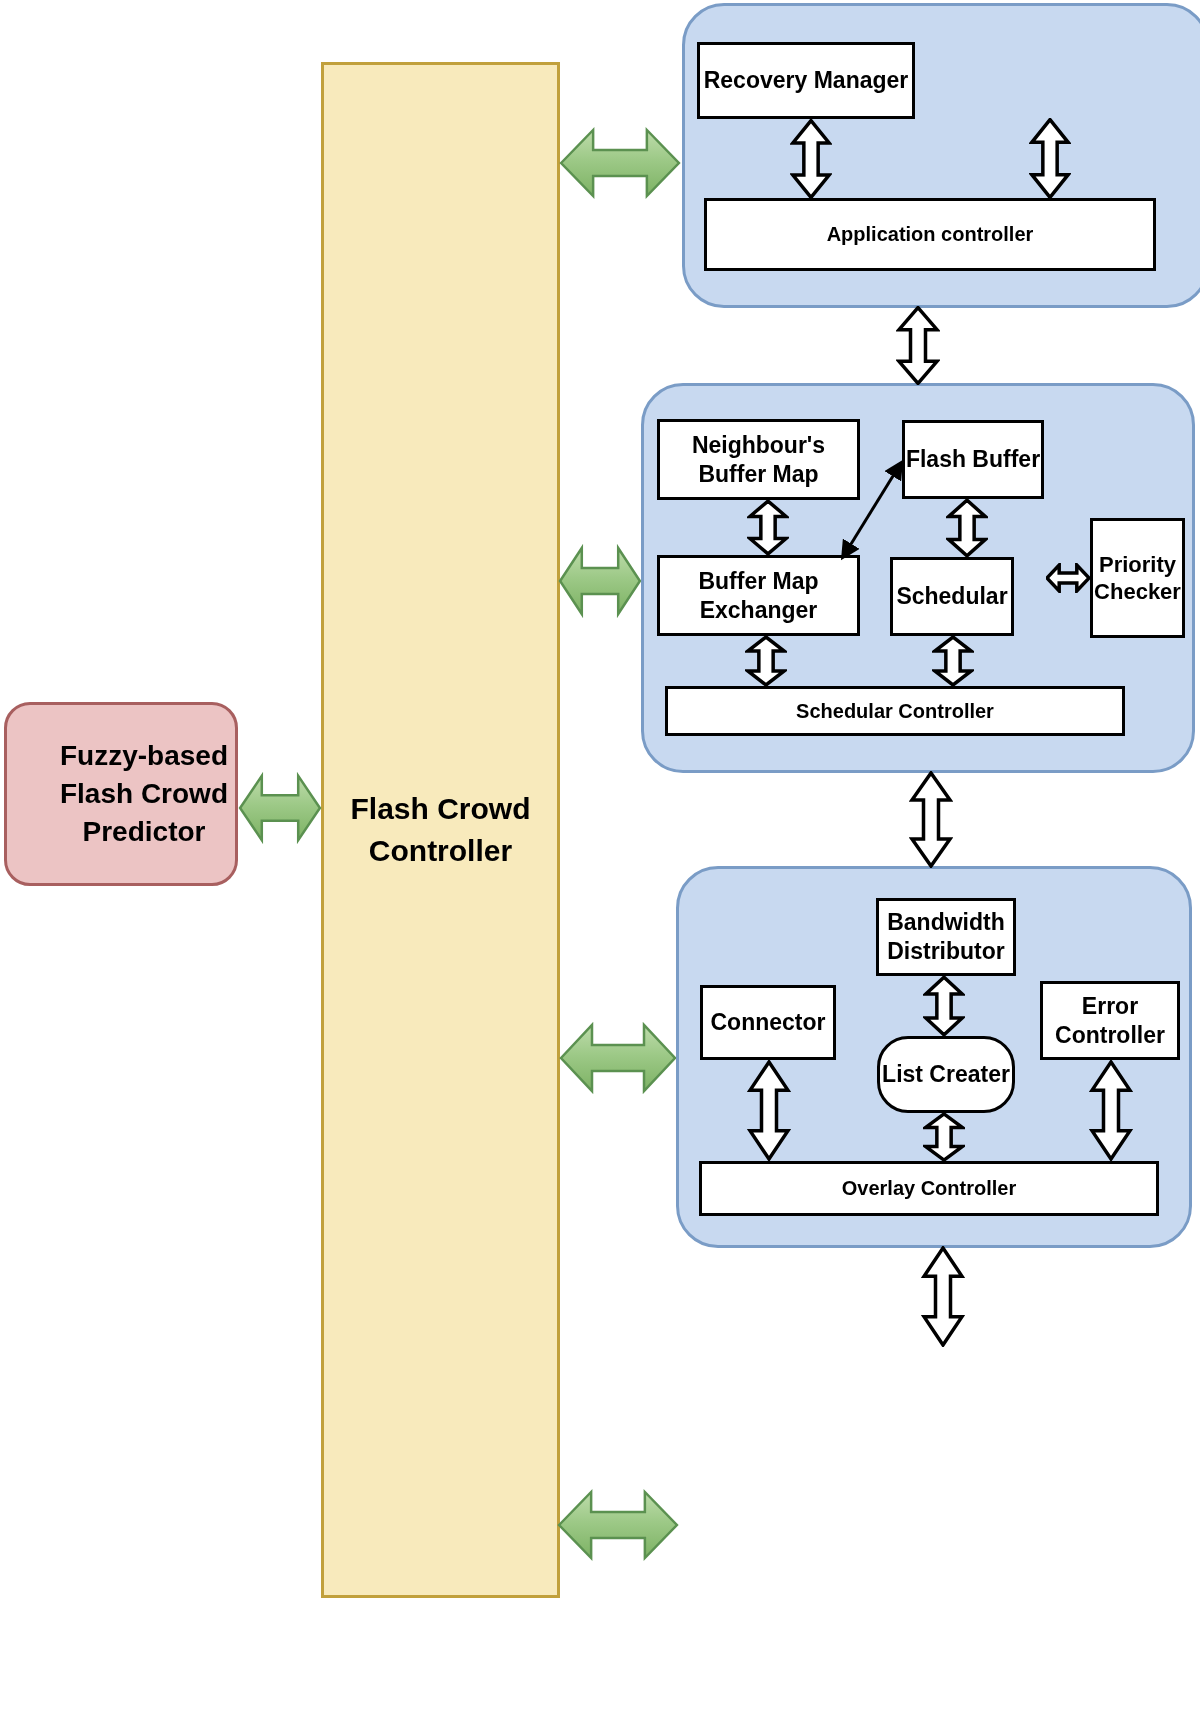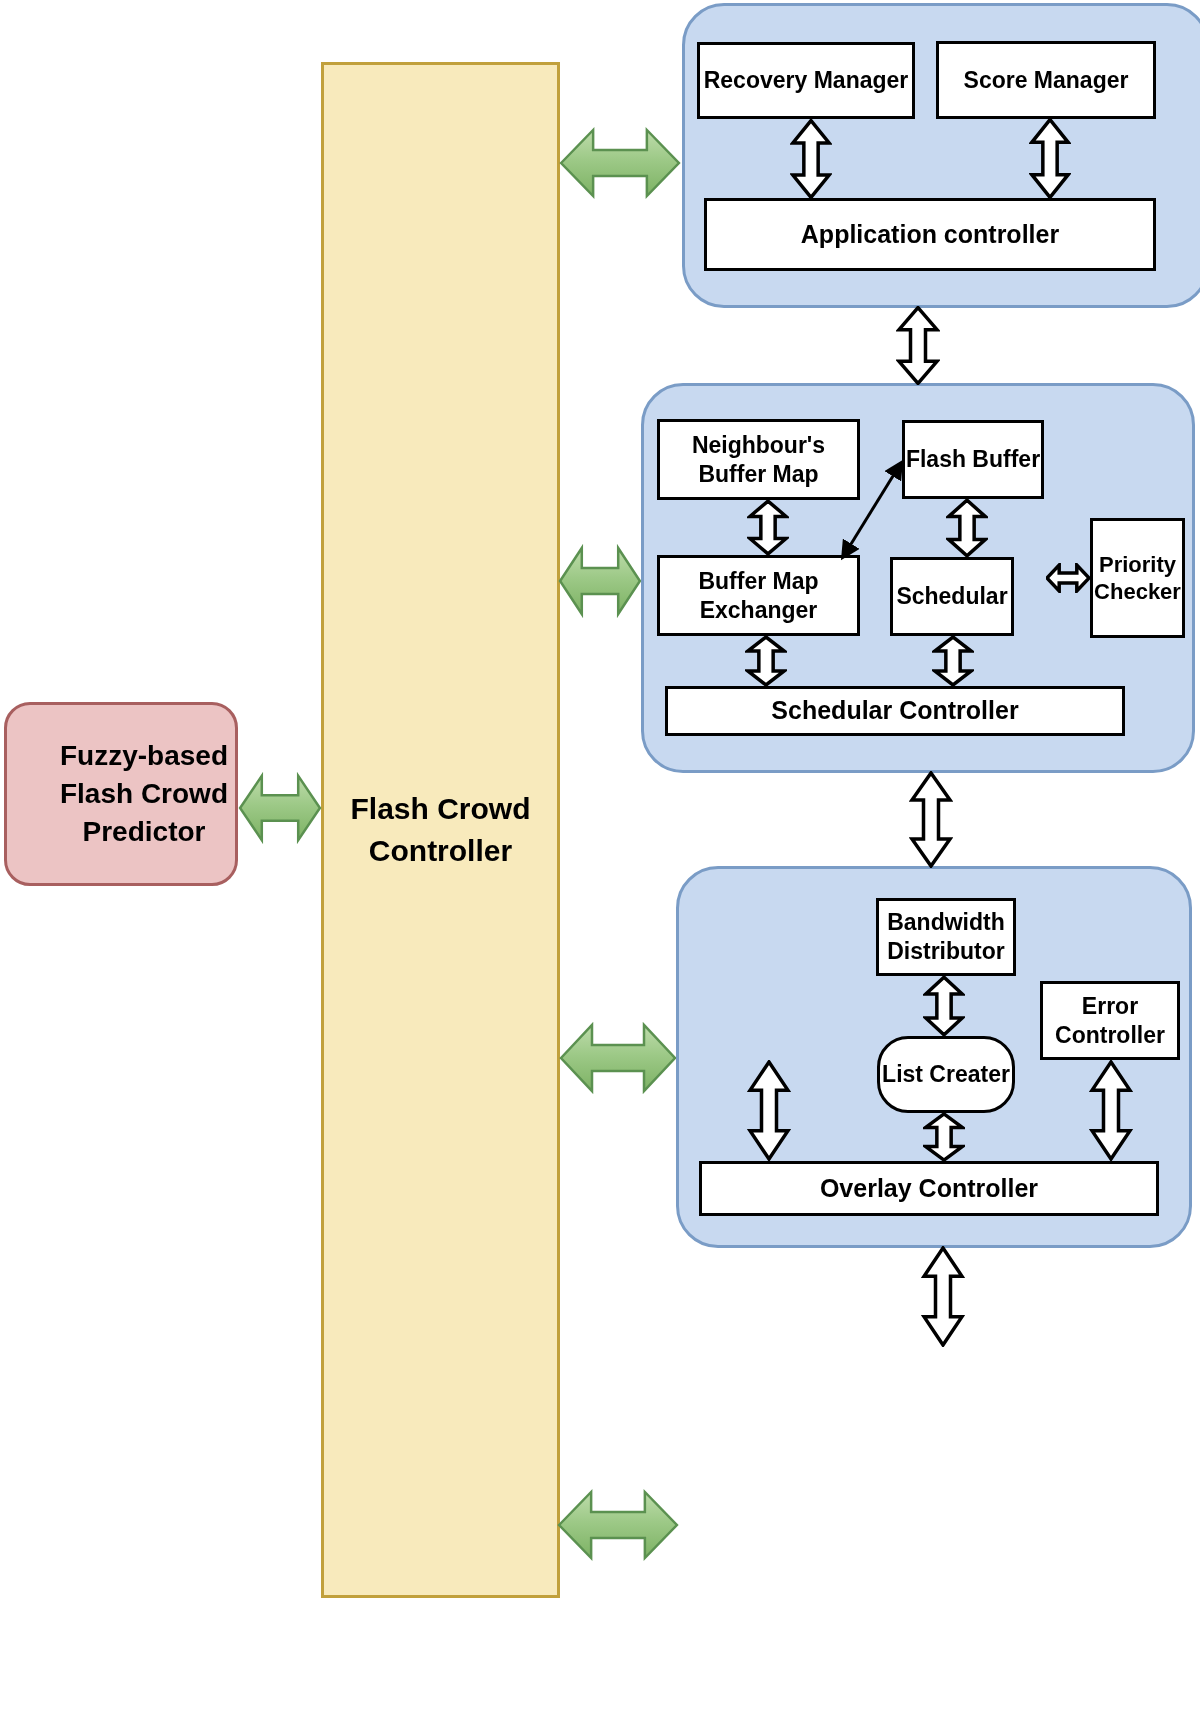--- a/index.html
+++ b/index.html
@@ -11,21 +11,21 @@
   .module{
     position:absolute;background:#c8d9f0;border:3px solid #7a9cc6;border-radius:42px;
     box-sizing:border-box;
   }
   .box{
     position:absolute;background:#ffffff;border:3px solid #000;box-sizing:border-box;
     display:flex;align-items:center;justify-content:center;text-align:center;
     white-space:pre-line;font-size:23px;line-height:1.25;
   }
   .t22{font-size:22px;}
-  .t28{font-size:25px;}
+  .t28{font-size:20px;}
   .bigbox{position:absolute;box-sizing:border-box;display:flex;align-items:center;
     justify-content:center;text-align:center;white-space:pre-line;}
   .predictor{
     background:#ecc4c4;border:3px solid #a85f5f;border-radius:26px;
     font-size:28px;line-height:1.36;
   }
   .controllerbar{
     background:#f8eabc;border:3px solid #c1a03c;
     font-size:30px;line-height:1.4;
   }
@@ -80,21 +80,20 @@
     </svg>
   <svg class="arrow" style="left:558px;top:1019px;width:120px;height:78px;">
       <use href="#garrow" width="100%" height="100%"></use>
     </svg>
   <svg class="arrow" style="left:556px;top:1486px;width:124px;height:78px;">
       <use href="#garrow" width="100%" height="100%"></use>
     </svg>
 
   <div class="module" style="left:682px;top:3px;width:527px;height:305px;padding-left:16px;">
     <div class="box" style="left:12px;top:36px;width:218px;height:77px;">Recovery Manager</div>
-    <div class="box" style="left:251px;top:35px;width:220px;height:78px;">Score Manager</div>
     <div class="box t28" style="left:19px;top:192px;width:452px;height:73px;">Application controller</div>
     <svg class="arrow" style="left:105px;top:113px;width:42px;height:80px;">
         <use href="#varrow" width="100%" height="100%"></use>
       </svg>
     <svg class="arrow" style="left:344px;top:112px;width:42px;height:81px;">
         <use href="#varrow" width="100%" height="100%"></use>
       </svg>
   </div>
 
   <div class="module" style="left:641px;top:383px;width:554px;height:390px;">
@@ -123,20 +122,21 @@
         <use href="#harrowWhite" width="100%" height="100%"></use>
       </svg>
     <svg class="arrow" style="left:190px;top:70px;width:75px;height:108px;" viewBox="0 0 75 108">
       <line x1="9" y1="101" x2="67" y2="7" stroke="#000" stroke-width="3" marker-start="url(#ah)" marker-end="url(#ah)"></line>
     </svg>
   </div>
 
   <div class="module" style="left:676px;top:866px;width:516px;height:382px;">
     <div class="box" style="left:197px;top:29px;width:140px;height:78px;">Bandwidth
 Distributor</div>
+    <div class="box" style="left:21px;top:116px;width:136px;height:75px;">Connector</div>
     <div class="box" style="left:198px;top:167px;width:138px;height:77px;border-radius:31px;">List Creater</div>
     <div class="box" style="left:361px;top:112px;width:140px;height:79px;">Error
 Controller</div>
     <div class="box t28" style="left:20px;top:292px;width:460px;height:55px;">Overlay Controller</div>
     <svg class="arrow" style="left:244px;top:107px;width:42px;height:60px;">
         <use href="#varrow" width="100%" height="100%"></use>
       </svg>
     <svg class="arrow" style="left:68px;top:191px;width:44px;height:101px;">
         <use href="#varrow" width="100%" height="100%"></use>
       </svg>

